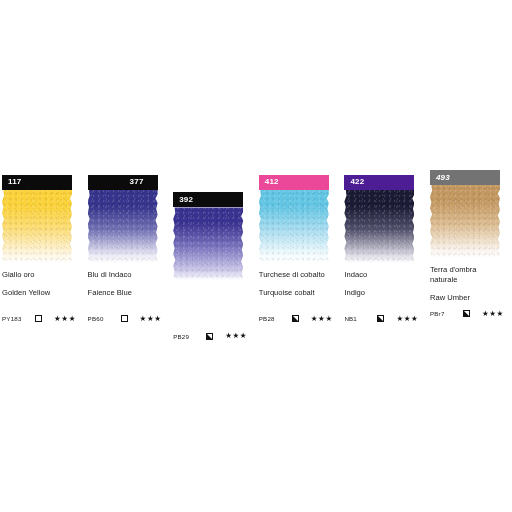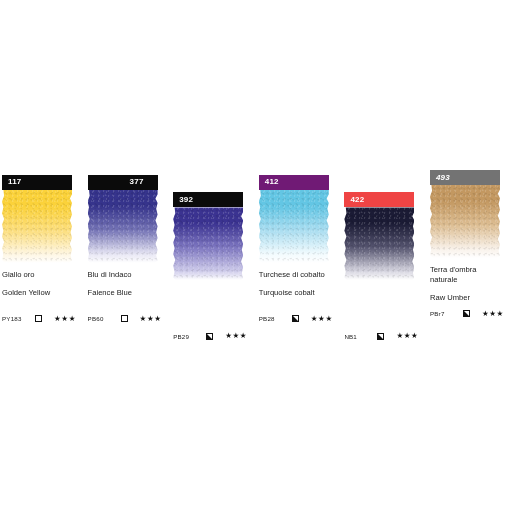--- a/index.html
+++ b/index.html
@@ -192,39 +192,43 @@
           <span class="code-bar-text" style="color: rgb(255, 255, 255);">392</span>
         </div>
         <div class="paint-swatch" style="background: linear-gradient(rgb(59, 51, 145) 0%, rgb(59, 51, 145) 22%, rgb(125, 118, 192) 55%, rgb(207, 204, 235) 88%, rgb(255, 255, 255) 100%);"></div>
         <div class="props-row">
           <span class="pigment-code">PB29</span>
           <span class="transparency-icon semi"></span>
           <span class="lightfast-stars">★★★</span>
         </div>
       </div>
       <div class="swatch-column">
-        <div class="code-bar" style="background: #701a75;">
+        <div class="code-bar" style="background: #ec4899;">
           <span class="code-bar-text" style="color: rgb(255, 255, 255);">412</span>
         </div>
         <div class="paint-swatch" style="background: linear-gradient(rgb(99, 198, 228) 0%, rgb(99, 198, 228) 22%, rgb(169, 221, 240) 55%, rgb(242, 251, 254) 88%, rgb(255, 255, 255) 100%);"></div>
         <div class="name-block">
           <div class="name-it">Turchese di cobalto</div>
           <div class="name-en">Turquoise cobalt</div>
         </div>
         <div class="props-row">
           <span class="pigment-code">PB28</span>
           <span class="transparency-icon semi"></span>
           <span class="lightfast-stars">★★★</span>
         </div>
       </div>
       <div class="swatch-column">
-        <div class="code-bar" style="background: #ef4444;">
+        <div class="code-bar" style="background: #4c1d95;">
           <span class="code-bar-text" style="color: rgb(255, 255, 255);">422</span>
         </div>
         <div class="paint-swatch" style="background: linear-gradient(rgb(27, 27, 53) 0%, rgb(27, 27, 53) 22%, rgb(85, 84, 111) 55%, rgb(214, 213, 224) 88%, rgb(255, 255, 255) 100%);"></div>
+        <div class="name-block">
+          <div class="name-it">Indaco</div>
+          <div class="name-en">Indigo</div>
+        </div>
         <div class="props-row">
           <span class="pigment-code">NB1</span>
           <span class="transparency-icon semi"></span>
           <span class="lightfast-stars">★★★</span>
         </div>
       </div>
       <div class="swatch-column">
         <div class="code-bar" style="background: #737373; font-style: italic;">
           <span class="code-bar-text" style="color: rgb(255, 255, 255);">493</span>
         </div>

